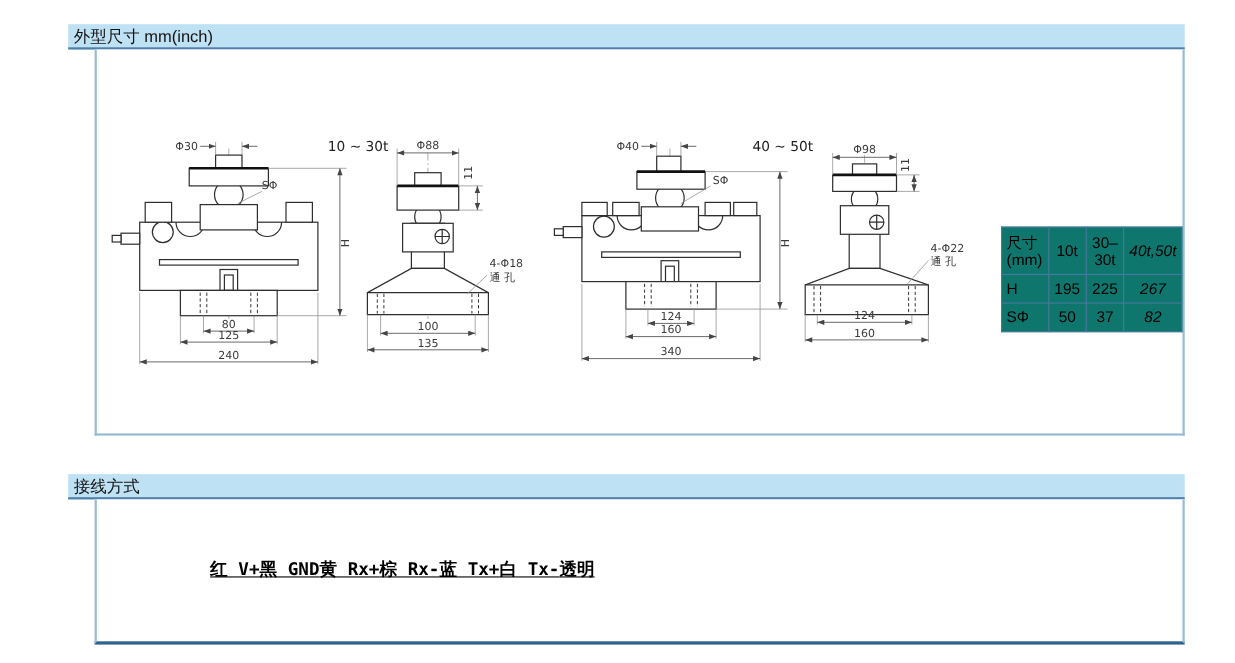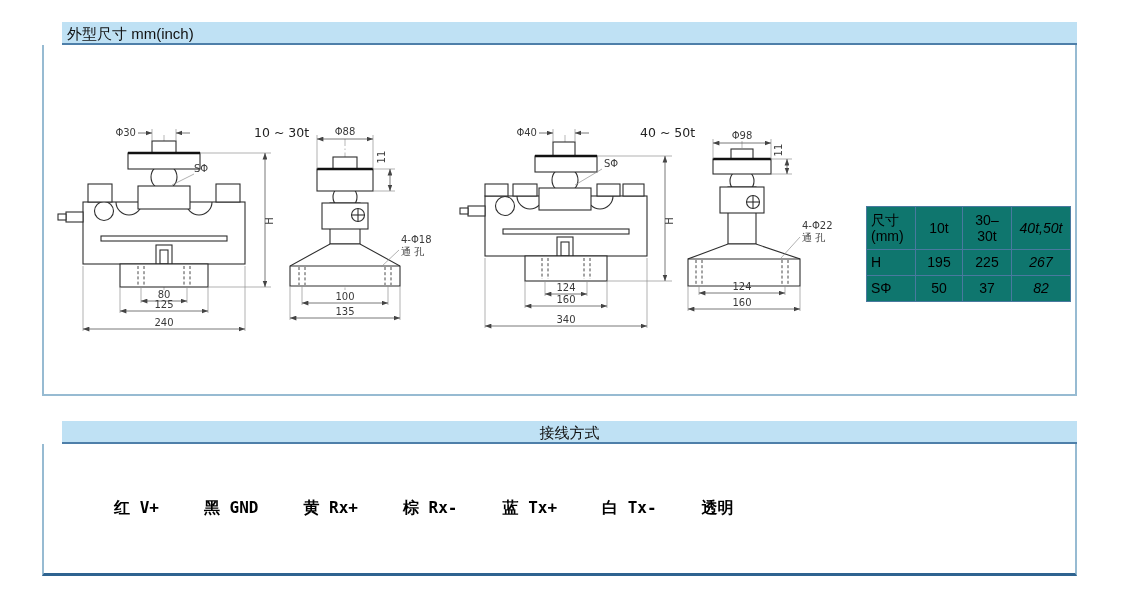--- a/index.html
+++ b/index.html
@@ -1,29 +1,29 @@
 <!DOCTYPE html>
 <html><head>
 <meta charset="utf-8">
 <style>
   html,body{margin:0;padding:0;background:#ffffff;}
   body{width:1123px;height:603px;position:relative;font-family:"Liberation Sans","DejaVu Sans",sans-serif;overflow:hidden;}
 
   .section{position:absolute;left:42px;width:1035px;}
   .sec-dim{top:22px;}
-  .sec-wire{top:421px;text-align:center;}
+  .sec-wire{top:431px;}
 
   .titlebar{
     box-sizing:border-box;height:23px;line-height:21px;
     background:#bfe1f4;border-bottom:2px solid #4e7fa9;
     padding:1px 5px 0 5px;font-size:15px;color:#111;margin-left:20px;
   }
   .panel{
     box-sizing:border-box;background:#fff;position:relative;
-    border-left:2px solid #97bbd2;border-right:2px solid #97bbd2;
+    border-left:2px solid #97bbd2;border-right:2px solid #97bbd2;margin-left:44px;
   }
   .panel-dim{height:351px;border-bottom:2px solid #97bbd2;}
   .panel-wire{height:132px;border-bottom:3px solid #2e6390;display:flex;align-items:center;}
 
   
   svg.draw{position:absolute;left:0;top:0;}
   .ln{fill:#ffffff;stroke:#2e2e2e;stroke-width:1.1;}
   .lnf{fill:none;stroke:#2e2e2e;stroke-width:1.1;}
   .thk{stroke:#111;stroke-width:2.4;}
   .ext{stroke:#8f8f8f;stroke-width:0.7;}
@@ -45,21 +45,21 @@
     padding:1px 4px;line-height:1.15;
   }
   .dimtable td.c0{text-align:left;width:40px;}
   .dimtable td.c1{width:38px;}
   .dimtable td.c2{width:40px;}
   .dimtable td.c3{width:50px;font-style:italic;}
   .dimtable tr.hdr td{height:40px;}
   .dimtable tr.row td{height:23px;}
 
   
-  .wirerow{display:flex;gap:45px;padding-left:70px;}
+  .wirerow{display:flex;padding-left:103px;text-decoration:underline;}
   .wire-item{font-family:"DejaVu Sans Mono","Liberation Mono",monospace,sans-serif;
     font-weight:bold;font-size:16px;color:#000;white-space:nowrap;}
 </style>
 </head>
 <body>
 
 <div class="section sec-dim">
   <div class="titlebar">外型尺寸 mm(inch)</div>
 
   <div class="panel panel-dim">

